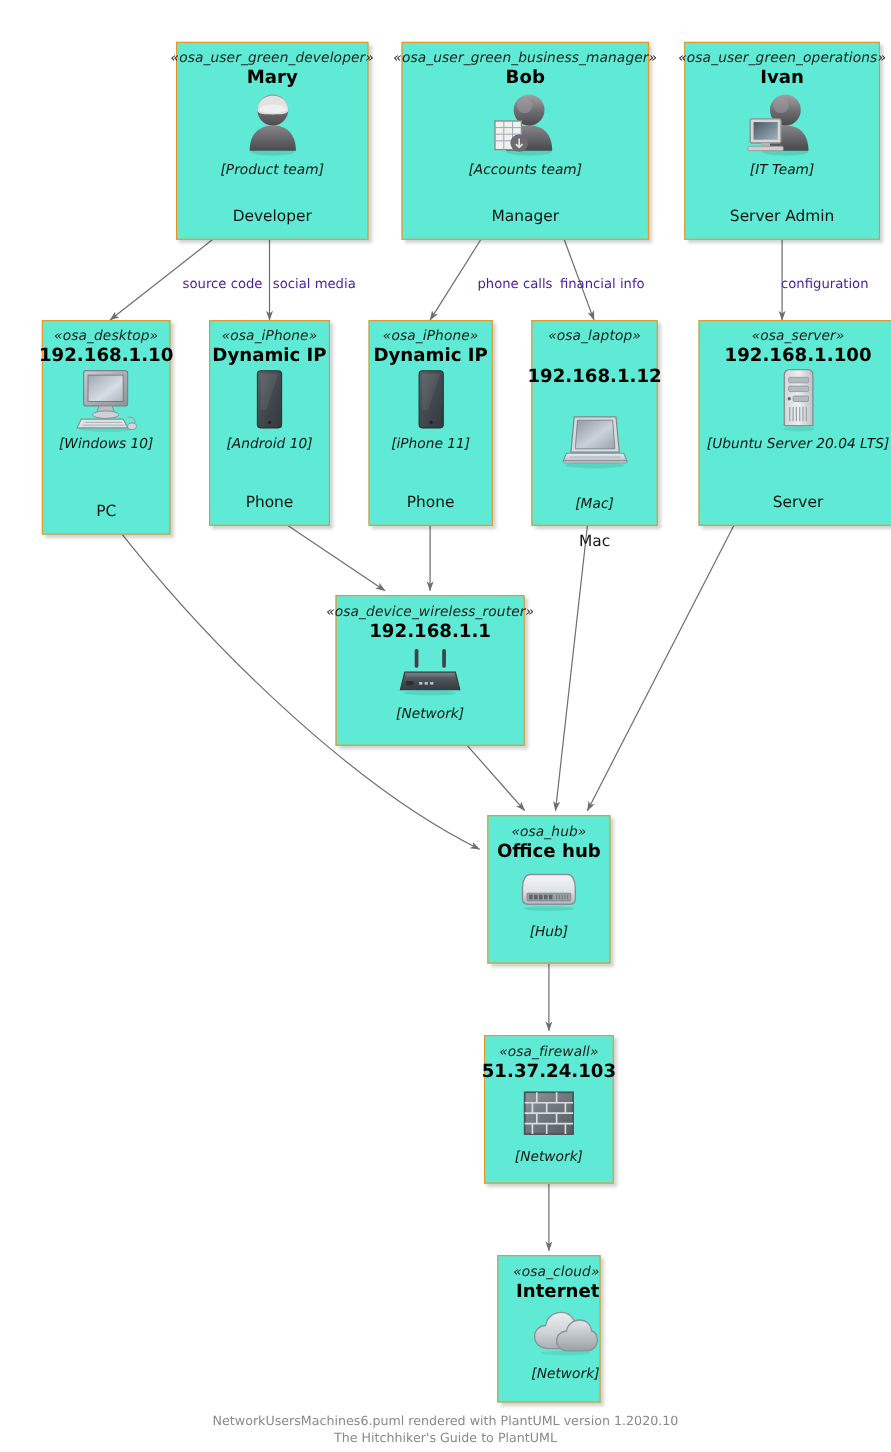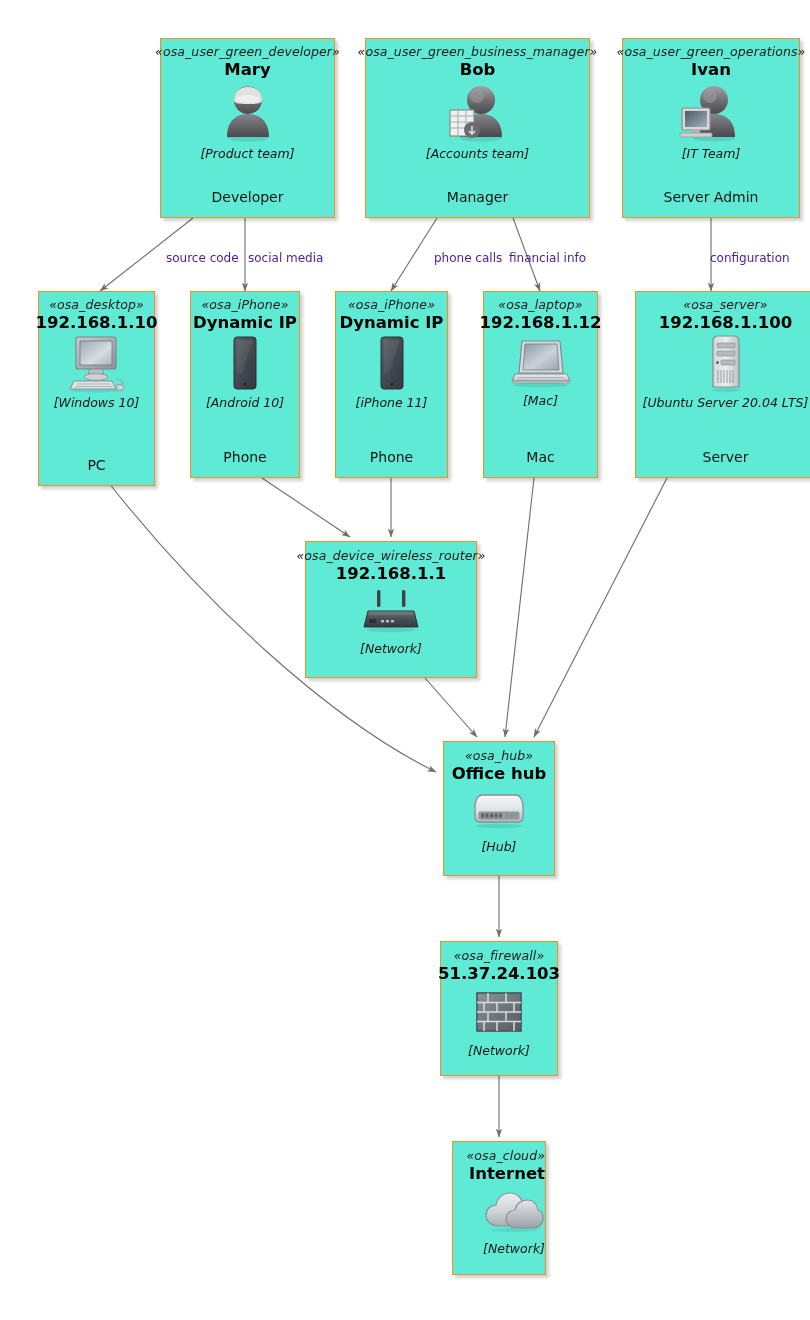--- a/index.html
+++ b/index.html
@@ -280,21 +280,21 @@
       <svg width="34" height="58" viewBox="0 0 34 58">
         <rect x="6" y="2" width="22" height="52" rx="3" fill="url(#gPh)" stroke="#2c3136" stroke-width="1"></rect>
         <path d="M9,5 L25,5 L14,38 L9,38 Z" fill="#ffffff" opacity="0.07"></path>
         <circle cx="17" cy="49" r="1.6" fill="#20252a"></circle>
       </svg>
     </div>
     <div class="desc">[iPhone 11]</div>
     <div class="kind">Phone</div>
   </div>
 
-  <div class="node" style="left:483px; top:291px; width:115px; height:187px;">
+  <div class="node" style="left:483px; top:291px; width:115px; height:187px;gap:19px;">
     <div class="stereo">«osa_laptop»</div>
     <div class="title">192.168.1.12</div>
     <div class="iconwrap">
       <svg width="62" height="56" viewBox="0 0 62 56">
         <defs>
           <linearGradient id="gLapScr" x1="0" y1="0" x2="1" y2="1">
             <stop offset="0" stop-color="#8e99a3"></stop>
               <stop offset="0.55" stop-color="#c9d2da"></stop>
               <stop offset="1" stop-color="#9aa4ad"></stop>
           </linearGradient>
@@ -469,14 +469,18 @@
     <div class="desc" style="margin-top:8px;">[Network]</div>
     <div class="kind" style="margin-bottom:6px;"></div>
   </div>
 
   <div class="edge-label" style="left:166px; top:251px;">source code</div>
   <div class="edge-label" style="left:248px; top:251px;">social media</div>
   <div class="edge-label" style="left:434px; top:251px;">phone calls</div>
   <div class="edge-label" style="left:509px; top:251px;">financial info</div>
   <div class="edge-label" style="left:710px; top:251px;">configuration</div>
 
+  <div class="footer" style="top:1284px;">
+    <div>NetworkUsersMachines6.puml rendered with PlantUML version 1.2020.10</div>
+    <div>The Hitchhiker's Guide to PlantUML</div>
+  </div>
 
 </div>
 
 </body></html>

